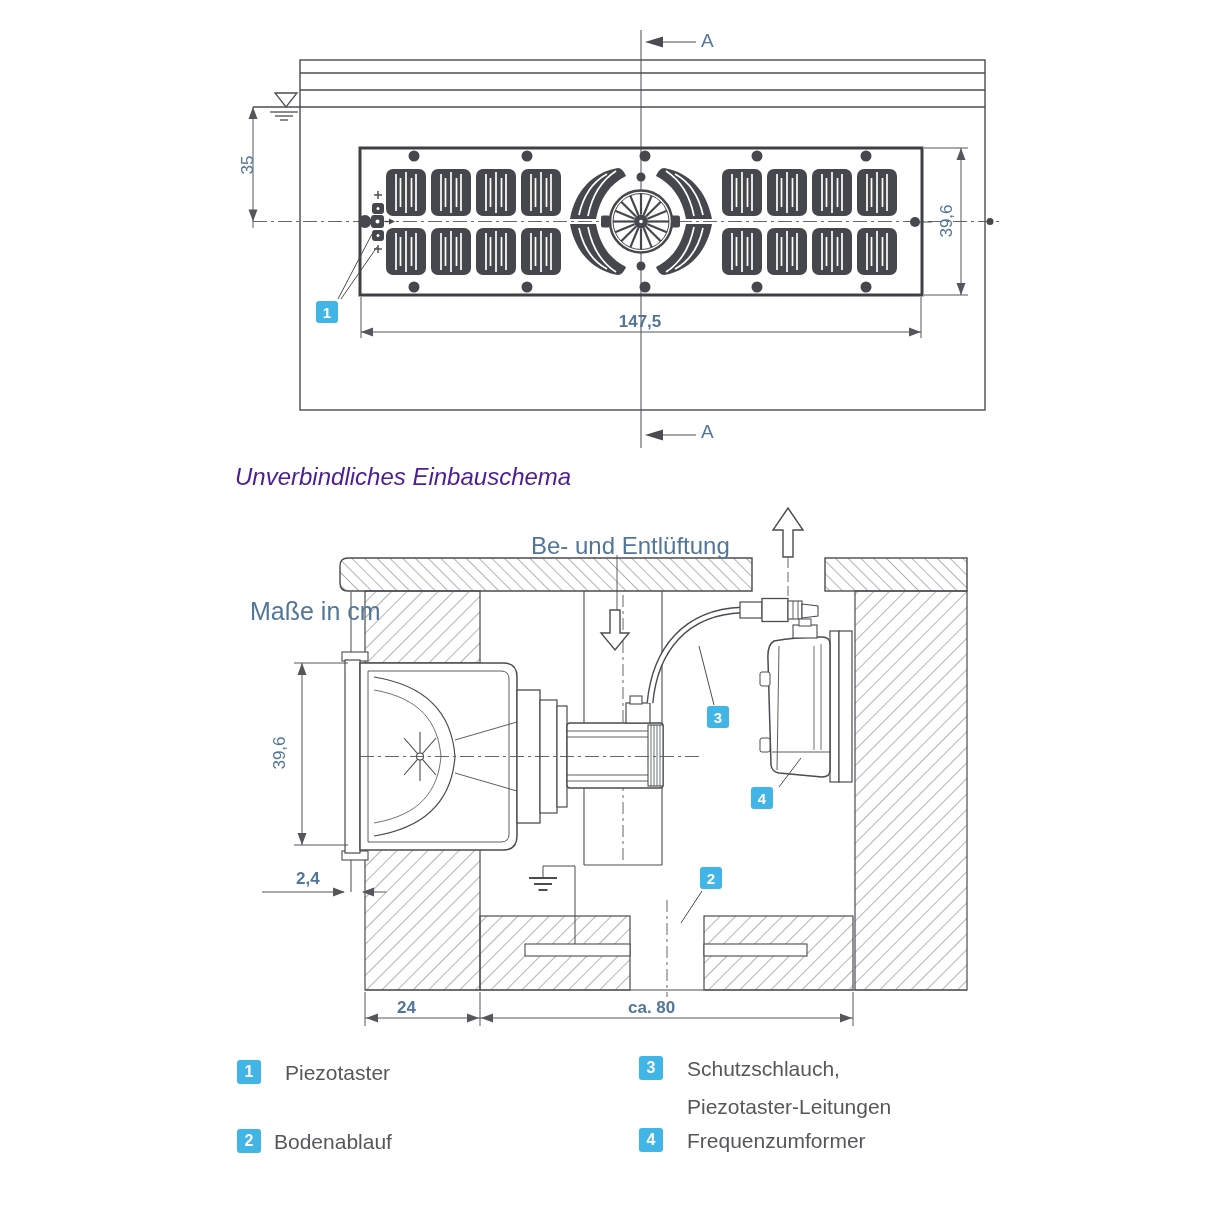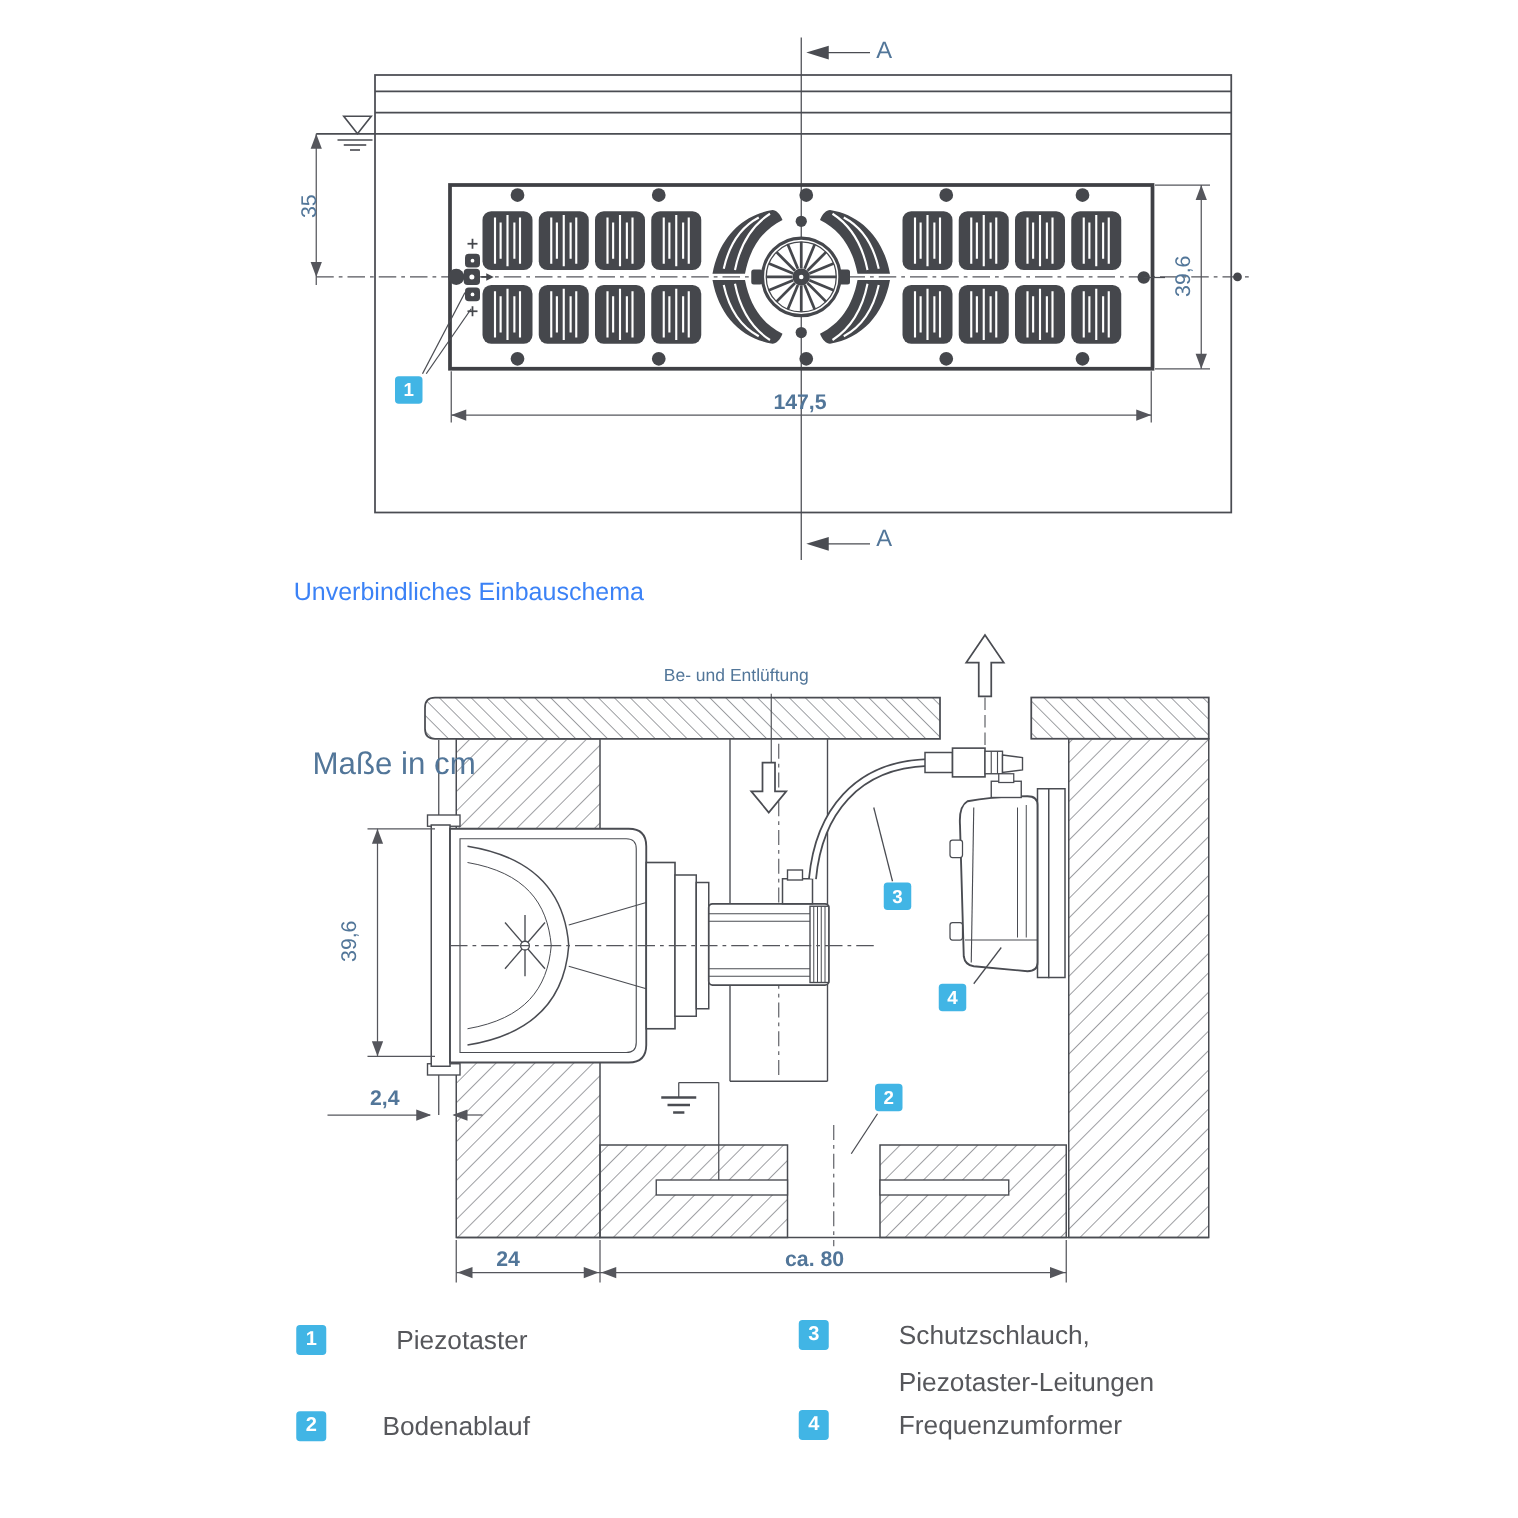--- a/index.html
+++ b/index.html
@@ -10,22 +10,22 @@
   .vdim{position:absolute;width:40px;height:20px;display:flex;align-items:center;
         justify-content:center;transform:rotate(-90deg);color:#527699;font-size:17px;}
   .bluelabel{position:absolute;color:#527699;white-space:nowrap;}
   .callout{position:absolute;width:22px;height:22px;background:#41b5e5;border-radius:3px;
            color:#ffffff;font-size:15px;font-weight:bold;display:flex;align-items:center;
            justify-content:center;}
   .legend-box{position:absolute;width:24px;height:24px;background:#41b5e5;border-radius:3px;
            color:#ffffff;font-size:16px;font-weight:bold;display:flex;align-items:center;
            justify-content:center;}
   .legend-label{position:absolute;color:#56575b;font-size:21px;line-height:38px;
-           white-space:pre-line;margin-left:32px;}
-  .title{position:absolute;color:#3b82f6;font-size:20px;}
+           white-space:pre-line;}
+  .title{position:absolute;color:#4c1d95;font-size:24px;font-style:italic;}
   .seclabel{position:absolute;color:#527699;font-size:19px;}
 </style>
 </head>
 <body>
 
 <div id="canvas">
 
 <svg width="1214" height="470" viewBox="0 0 1214 470">
   <defs>
     <g id="blk">
@@ -340,21 +340,21 @@
 <div class="seclabel" style="left:701px;top:421px">A</div>
 
 <div class="vdim" style="left:228px;top:155px">35</div>
 <div class="vdim" style="left:927px;top:211px">39,6</div>
 <div class="dimtxt" style="left:600px;top:312px;width:80px;text-align:center">147,5</div>
 
 <div class="callout" style="left:316px;top:301px">1</div>
 
 <div class="title" style="left:235px;top:463px">Unverbindliches Einbauschema</div>
 
-<div class="bluelabel" style="left:531px;top:532px;font-size:14px">Be- und Entlüftung</div>
+<div class="bluelabel" style="left:531px;top:532px;font-size:24px">Be- und Entlüftung</div>
 <div class="bluelabel" style="left:250px;top:597px;font-size:25px">Maße in cm</div>
 
 <div class="vdim" style="left:260px;top:743px">39,6</div>
 <div class="dimtxt" style="left:296px;top:869px">2,4</div>
 <div class="dimtxt" style="left:397px;top:998px;width:50px;text-align:left">24</div>
 <div class="dimtxt" style="left:628px;top:998px;width:80px;">ca. 80</div>
 
 <div class="callout" style="left:707px;top:706px">3</div>
 <div class="callout" style="left:751px;top:787px">4</div>
 <div class="callout" style="left:700px;top:867px">2</div>

